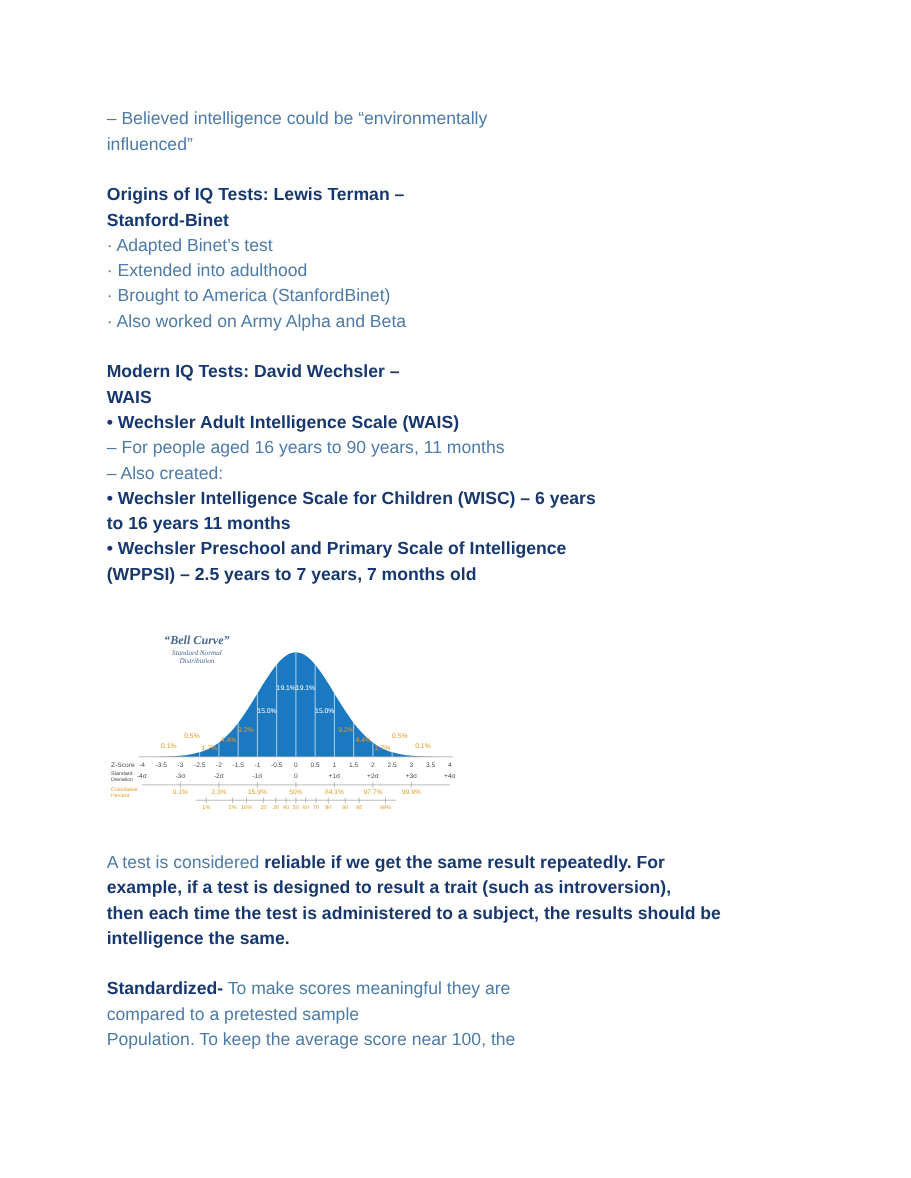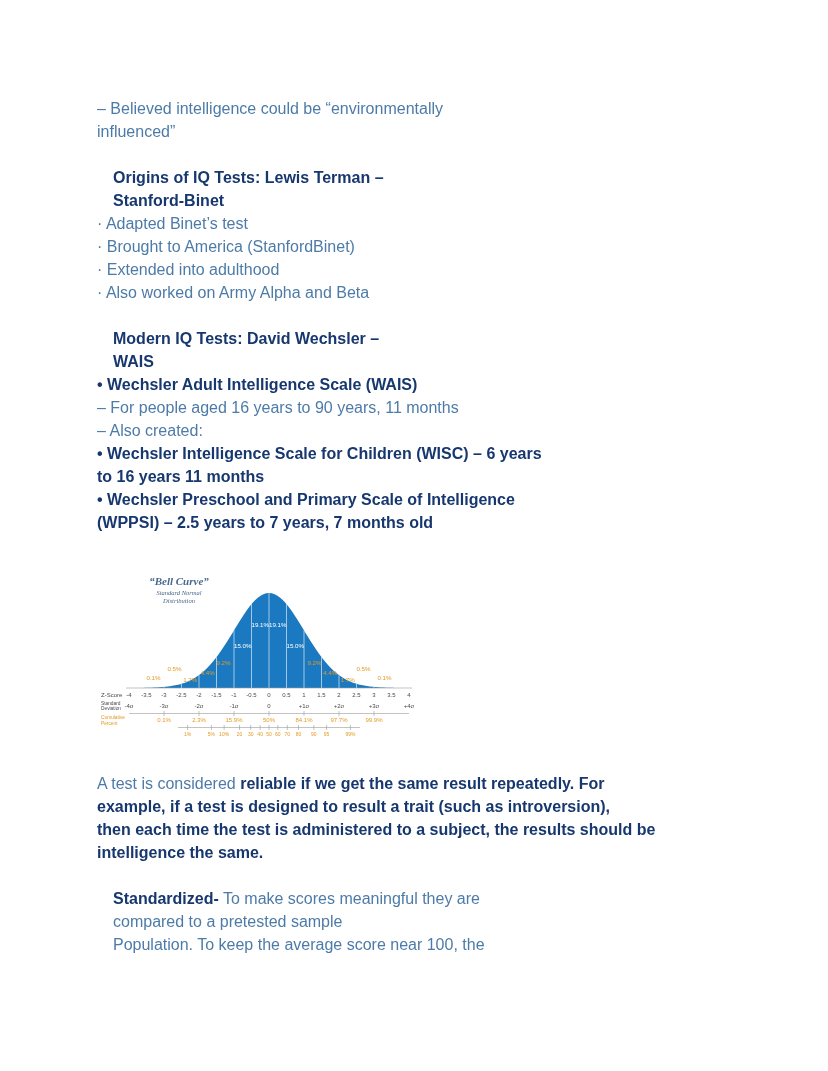--- a/index.html
+++ b/index.html
@@ -9,21 +9,21 @@
     width:828px; height:1071px;
     background:#ffffff;
     font-family:"Liberation Sans", sans-serif;
     font-size:16px; line-height:23px;
     padding:97px 90px 0 97px;
     overflow:hidden;
   }
   .page p, .page .line, .page .list { white-space:nowrap; }
   .t { color:#4d7ba8; font-weight:400; }
   .b { color:#17376f; font-weight:700; }
-  .mt { margin-top:23px;margin-left:16px; }
+  .mt { margin-top:23px; }
   figure.chart { margin:36px 0 24px 2px; }
 
   
   svg text { font-family:"Liberation Sans", sans-serif; }
   .tick   { font-size:6px; fill:#4b4b4b; text-anchor:middle; }
   .tiny   { font-size:5px; }
   .rowlbl    { font-size:6px; fill:#4b4b4b; }
   .rowlbl-sm { font-size:4.8px; fill:#4b4b4b; }
   .orange { fill:#e59a23; }
   .seg { font-size:6.2px; text-anchor:middle; }
@@ -46,22 +46,22 @@
     <span>influenced”</span>
   </p>
 
   <p class="b mt">
     <span>Origins of IQ Tests: Lewis Terman –</span><br>
     <span>Stanford-Binet</span>
   </p>
 
   <div class="t list">
     <div class="line">· Adapted Binet’s test</div>
+    <div class="line">· Extended into adulthood</div>
     <div class="line">· Brought to America (StanfordBinet)</div>
-    <div class="line">· Extended into adulthood</div>
     <div class="line">· Also worked on Army Alpha and Beta</div>
   </div>
 
   <p class="b mt">
     <span>Modern IQ Tests: David Wechsler –</span><br>
     <span>WAIS</span>
   </p>
 
   <div>
     <div class="line b">• Wechsler Adult Intelligence Scale (WAIS)</div>

